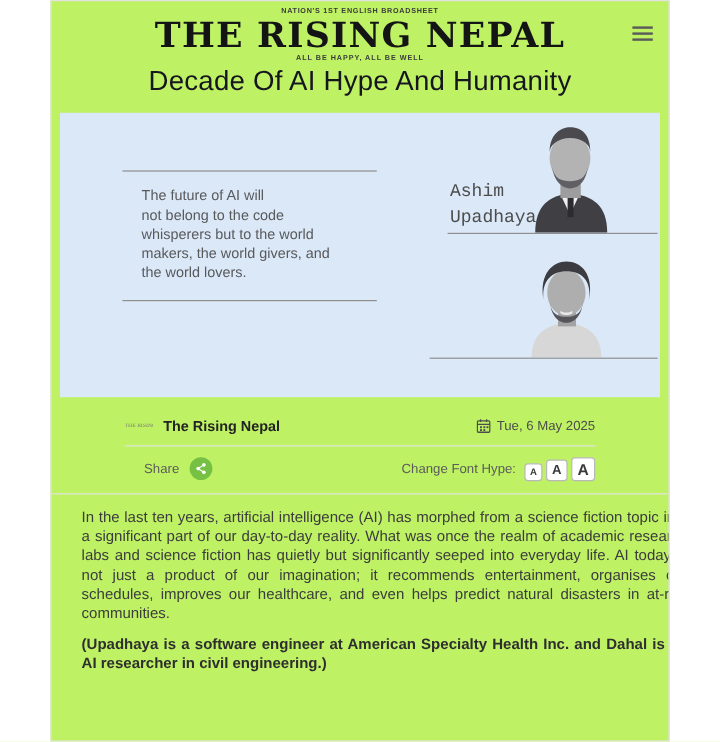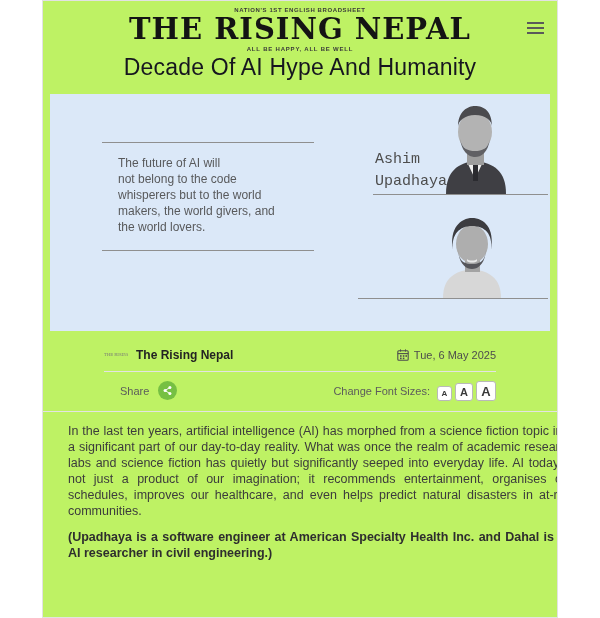--- a/index.html
+++ b/index.html
@@ -185,21 +185,21 @@
           <svg class="icon-svg" width="11" height="11" viewBox="0 0 16 16">
             <line x1="4.5" y1="8" x2="11.5" y2="3.5" stroke="#ffffff" stroke-width="1.4"></line>
             <line x1="4.5" y1="8" x2="11.5" y2="12.5" stroke="#ffffff" stroke-width="1.4"></line>
             <circle cx="11.5" cy="3.5" r="2.2" fill="#ffffff"></circle>
             <circle cx="4.5" cy="8" r="2.2" fill="#ffffff"></circle>
             <circle cx="11.5" cy="12.5" r="2.2" fill="#ffffff"></circle>
           </svg>
         </button>
       </div>
       <div class="fontsize-right">
-        <span class="fontsize-label">Change Font Sizes:</span>
+        <span class="fontsize-label">Change Font Hype:</span>
         <div class="fontsize-group">
           <button class="fs-btn fs-small">A</button>
           <button class="fs-btn fs-med">A</button>
           <button class="fs-btn fs-large">A</button>
         </div>
       </div>
     </div>
   </div>
   <hr class="full-rule">
 

